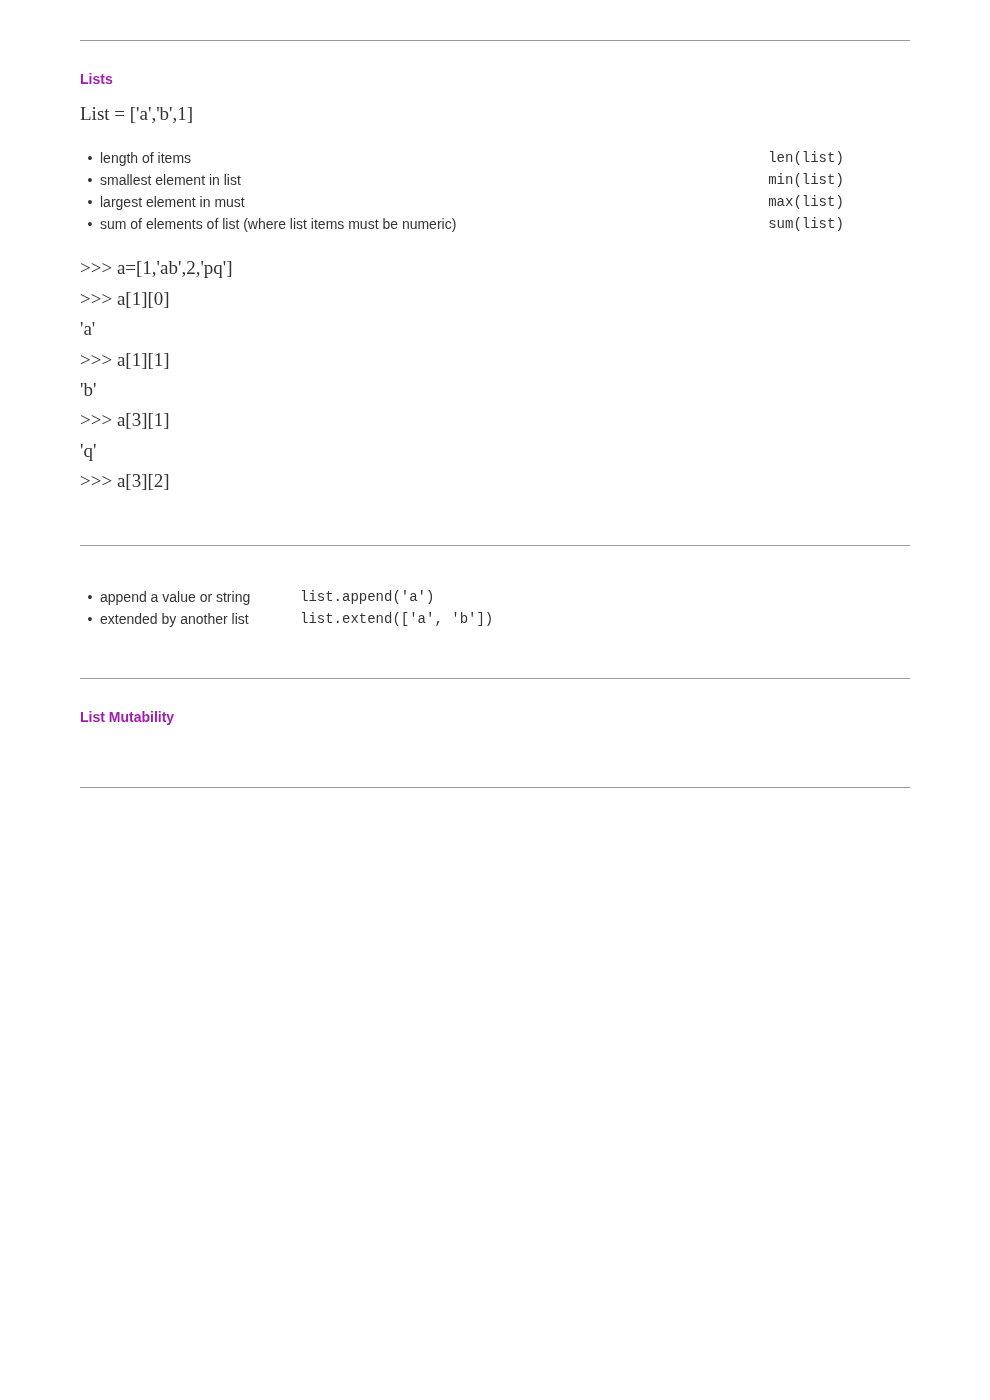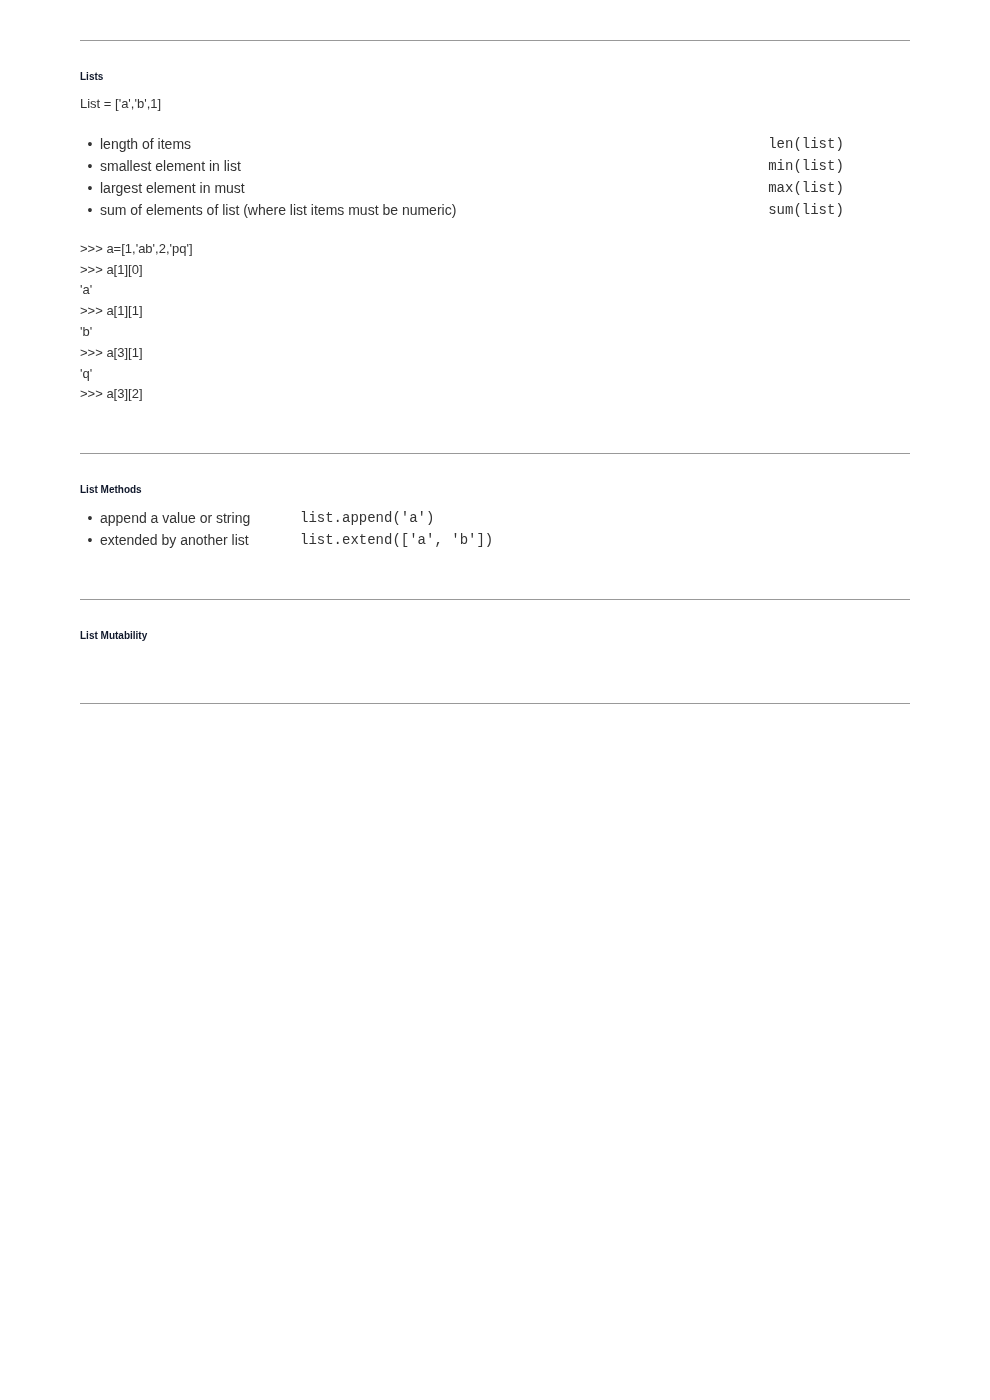--- a/index.html
+++ b/index.html
@@ -21,34 +21,34 @@
       padding: 40px 80px;
     }
 
     .section {
       padding: 30px 0;
       border-top: 1px solid #999;
     }
 
     .section-title {
       font-weight: bold;
-      font-size: 10px;
+      font-size: 14px;
       margin-bottom: 12px;
-      color: #0f172a;
+      color: #a21caf;
     }
 
     .section-description {
       font-size: 14px;
       margin-bottom: 14px;
       color: #333;
     }
 
     .code-block {
-      font-family: Liberation Sans, sans-serif;
-      font-size: 13px;
+      font-family: Liberation Serif, serif;
+      font-size: 19px;
       color: #333;
       margin: 10px 0 18px 0;
       line-height: 1.6;
       white-space: pre;
     }
 
     .bullet-table {
       width: 100%;
       border-collapse: collapse;
       margin: 10px 0 18px 0;
@@ -130,21 +130,20 @@
 &gt;&gt;&gt; a[1][0]
 'a'
 &gt;&gt;&gt; a[1][1]
 'b'
 &gt;&gt;&gt; a[3][1]
 'q'
 &gt;&gt;&gt; a[3][2]</div>
   </div>
 
   <div class="section">
-    <div class="section-title">List Methods</div>
 
     <table class="bullet-table">
       <tbody>
         <tr>
           <td class="bullet-col">•</td>
           <td class="methods-label-col">append a value or string</td>
           <td class="methods-code-col">list.append('a')</td>
         </tr>
         <tr>
           <td class="bullet-col">•</td>

